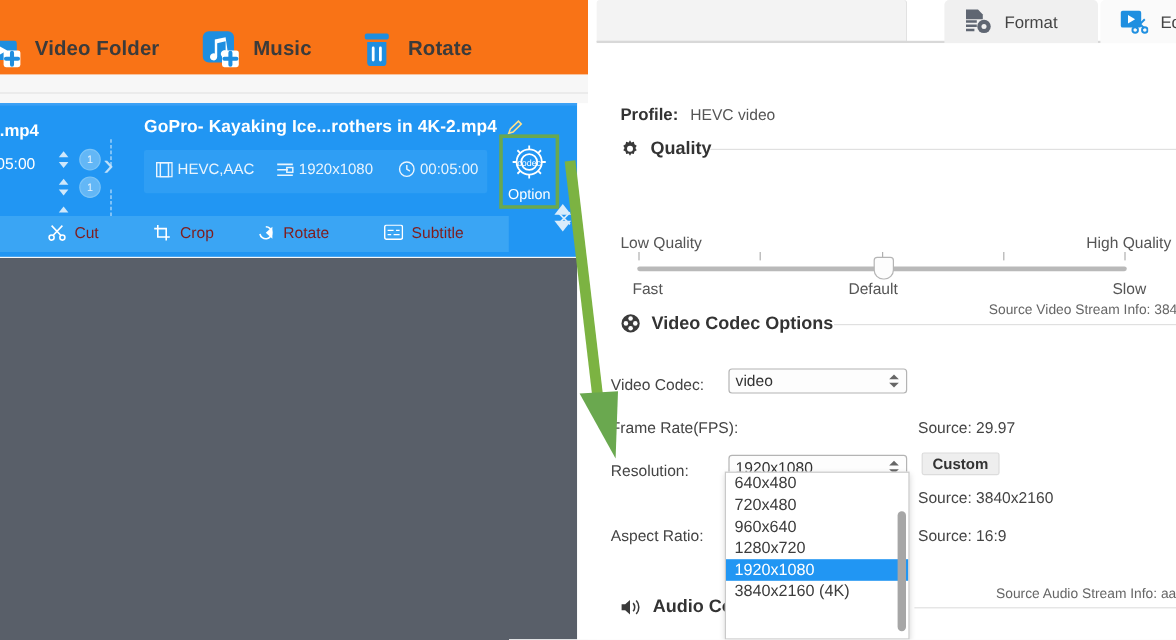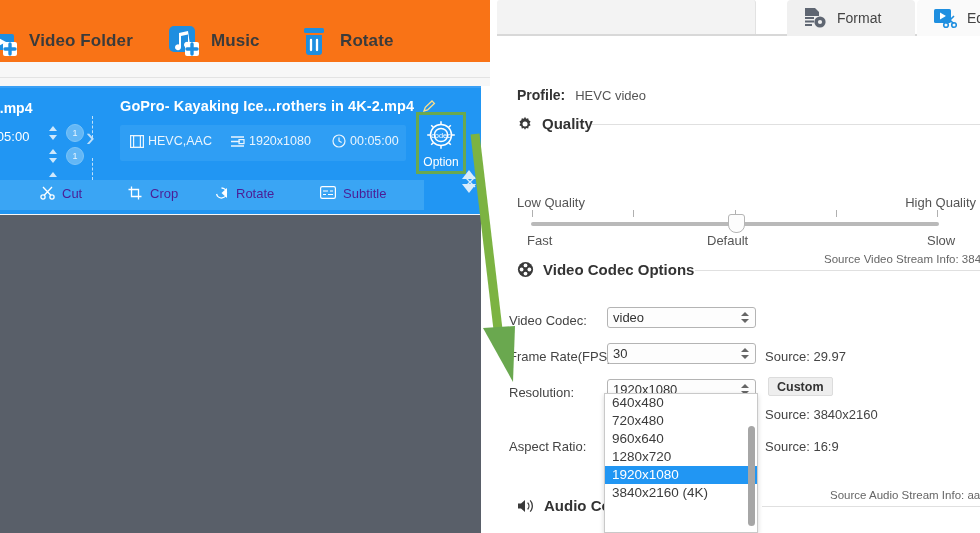--- a/index.html
+++ b/index.html
@@ -49,21 +49,21 @@
   #option-box{position:absolute;left:416px;top:112px;width:50px;height:62px;border:3px solid #6aa84f;box-sizing:border-box;}
   #option-inner{position:absolute;left:418px;top:114px;width:46px;height:58px;display:flex;flex-direction:column;align-items:center;justify-content:center;gap:1px;}
   #option-label{font-size:12px;color:#ffffff;}
 
   #close-x{position:absolute;left:463px;top:89px;width:14px;height:14px;}
 
   #scroll-tri-up{position:absolute;left:462px;top:170px;width:0;height:0;border-left:7px solid transparent;border-right:7px solid transparent;border-bottom:9px solid #d9ecfb;}
   #scroll-tri-down{position:absolute;left:462px;top:184px;width:0;height:0;border-left:7px solid transparent;border-right:7px solid transparent;border-top:9px solid #d9ecfb;}
 
   #action-bar{position:absolute;left:0;top:180px;width:424px;height:30px;background:#3aa5f4;}
-  .act-item{position:absolute;top:6px;display:flex;align-items:flex-start;gap:7px;font-size:13px;color:#4c1d95;white-space:nowrap;}
+  .act-item{position:absolute;top:6px;display:flex;align-items:center;gap:7px;font-size:13px;color:#7f1d1d;white-space:nowrap;}
 
   #dark-area{position:absolute;left:0;top:215px;width:481px;height:318px;background:#595f69;}
   #left-right-edge{position:absolute;left:481px;top:86px;width:9px;height:447px;background:#ffffff;}
 
   
   #right-panel{position:absolute;left:497px;top:0;width:483px;height:533px;background:#ffffff;overflow:hidden;}
   #tabstrip{position:absolute;left:0;top:0;width:483px;height:36px;background:#ffffff;}
   #tab-empty{position:absolute;left:0;top:0;width:258px;height:34px;background:#f3f3f3;border-bottom:1px solid #d8d8d8;border-right:1px solid #e2e2e2;border-radius:3px 3px 0 0;}
   #tabstrip-base{position:absolute;left:0;top:34px;width:483px;height:2px;background:#d8d8d8;}
   .tab{position:absolute;top:0;height:36px;display:flex;align-items:center;gap:10px;padding:0 16px;box-sizing:border-box;background:#fafafa;border-radius:4px 4px 0 0;}
@@ -377,24 +377,20 @@
       <div class="sec-rule" style="left:198px;top:234px;width:285px;"></div>
       <div class="src-info" style="left:327px;top:217px;">Source Video Stream Info: 3840x</div>
 
       <div class="frow-label" style="left:12px;top:277px;">Video Codec:</div>
       <div class="sel" style="left:110px;top:271px;width:149px;">
         <span class="sel-val">video</span>
         <span class="updown"></span>
       </div>
 
       <div class="frow-label" style="left:12px;top:313px;">Frame Rate(FPS):</div>
-      <div class="sel" style="left:110px;top:307px;width:149px;">
-        <span class="sel-val">30</span>
-        <span class="updown"></span>
-      </div>
       <div class="side-note" style="left:268px;top:313px;">Source: 29.97</div>
 
       <div class="frow-label" style="left:12px;top:349px;">Resolution:</div>
       <div class="sel" style="left:110px;top:343px;width:149px;">
         <span class="sel-val">1920x1080</span>
         <span class="updown"></span>
       </div>
       <div class="side-note" style="left:268px;top:371px;">Source: 3840x2160</div>
 
       <div class="frow-label" style="left:12px;top:403px;">Aspect Ratio:</div>

